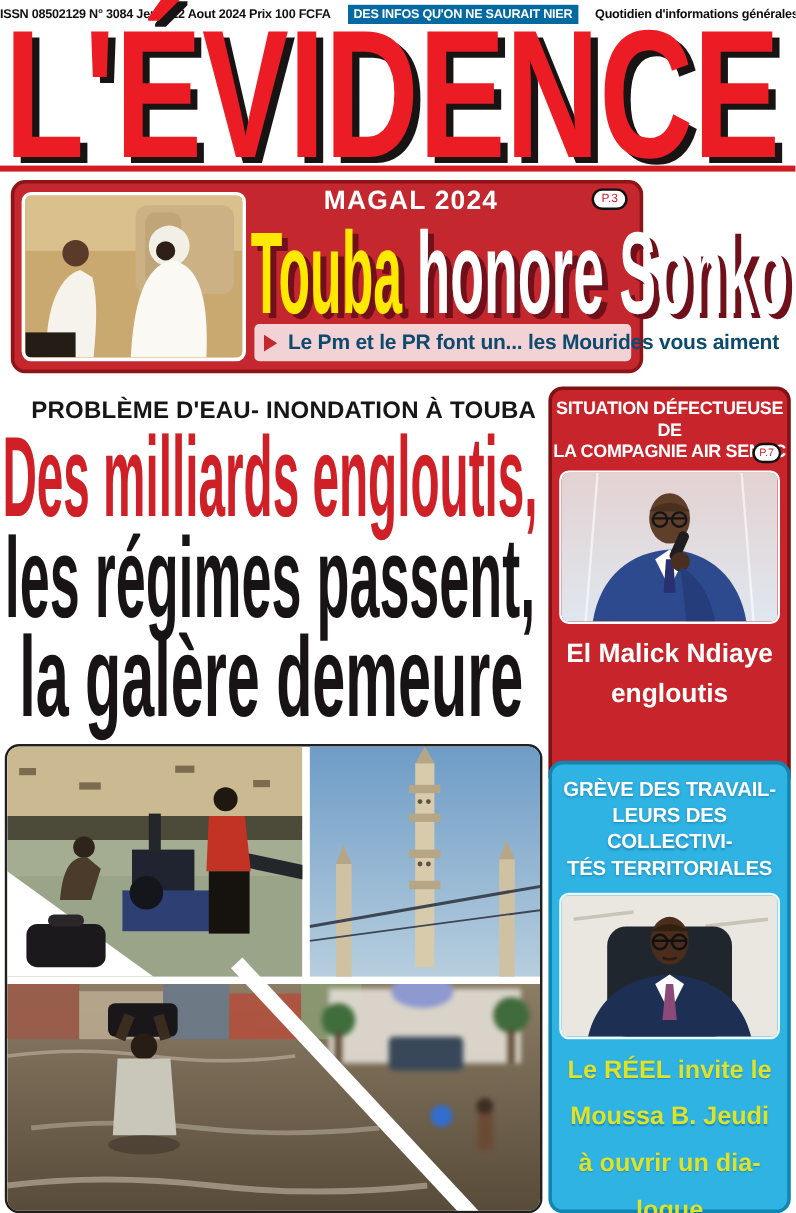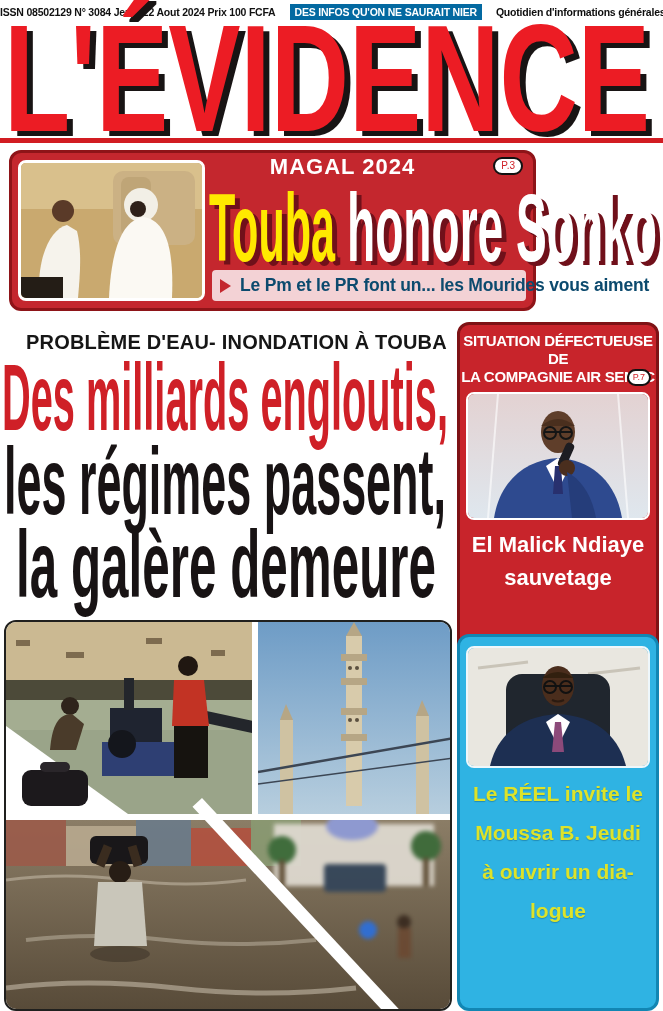--- a/index.html
+++ b/index.html
@@ -224,25 +224,30 @@
       <line x1="76" y1="38" x2="104" y2="38" stroke="#151515" stroke-width="2"></line>
       <circle cx="82" cy="39" r="6" fill="none" stroke="#151515" stroke-width="2"></circle>
       <circle cx="98" cy="39" r="6" fill="none" stroke="#151515" stroke-width="2"></circle>
       <rect x="94" y="48" width="9" height="26" rx="4" fill="#1d1d22" transform="rotate(24 98 60)"></rect>
       <circle cx="99" cy="74" r="8" fill="#4a2e1e"></circle>
       <path d="M99,78 C114,86 124,102 128,124 L104,124 Z" fill="#253d7a"></path>
     </svg>
   </div>
   <div class="headline-white">
     <div>El Malick Ndiaye</div>
-    <div>sauvetage</div>
+    <div>engloutis</div>
   </div>
 </div>
 
 <div class="sidebox box-bottom">
+  <div class="kicker-blue">
+    <div>GRÈVE DES TRAVAIL-</div>
+    <div>LEURS DES COLLECTIVI-</div>
+    <div>TÉS TERRITORIALES</div>
+  </div>
   <div class="pframe2">
     <svg width="180" height="118" viewBox="0 0 180 118">
       <rect width="180" height="118" fill="#e9e7e0"></rect>
       <line x1="10" y1="20" x2="60" y2="14" stroke="#c9c4b8" stroke-width="3"></line>
       <line x1="120" y1="26" x2="172" y2="20" stroke="#c9c4b8" stroke-width="3"></line>
       <rect x="38" y="26" width="104" height="92" rx="16" fill="#20262e"></rect>
       <path d="M22,118 C30,84 56,68 90,66 C126,68 150,86 158,118 Z" fill="#1d2f52"></path>
       <path d="M78,74 L90,66 L102,74 L90,98 Z" fill="#ffffff"></path>
       <path d="M87,74 L93,74 L96,104 L84,104 Z" fill="#8c4a7a"></path>
       <ellipse cx="90" cy="38" rx="16" ry="20" fill="#4a2d1c"></ellipse>

